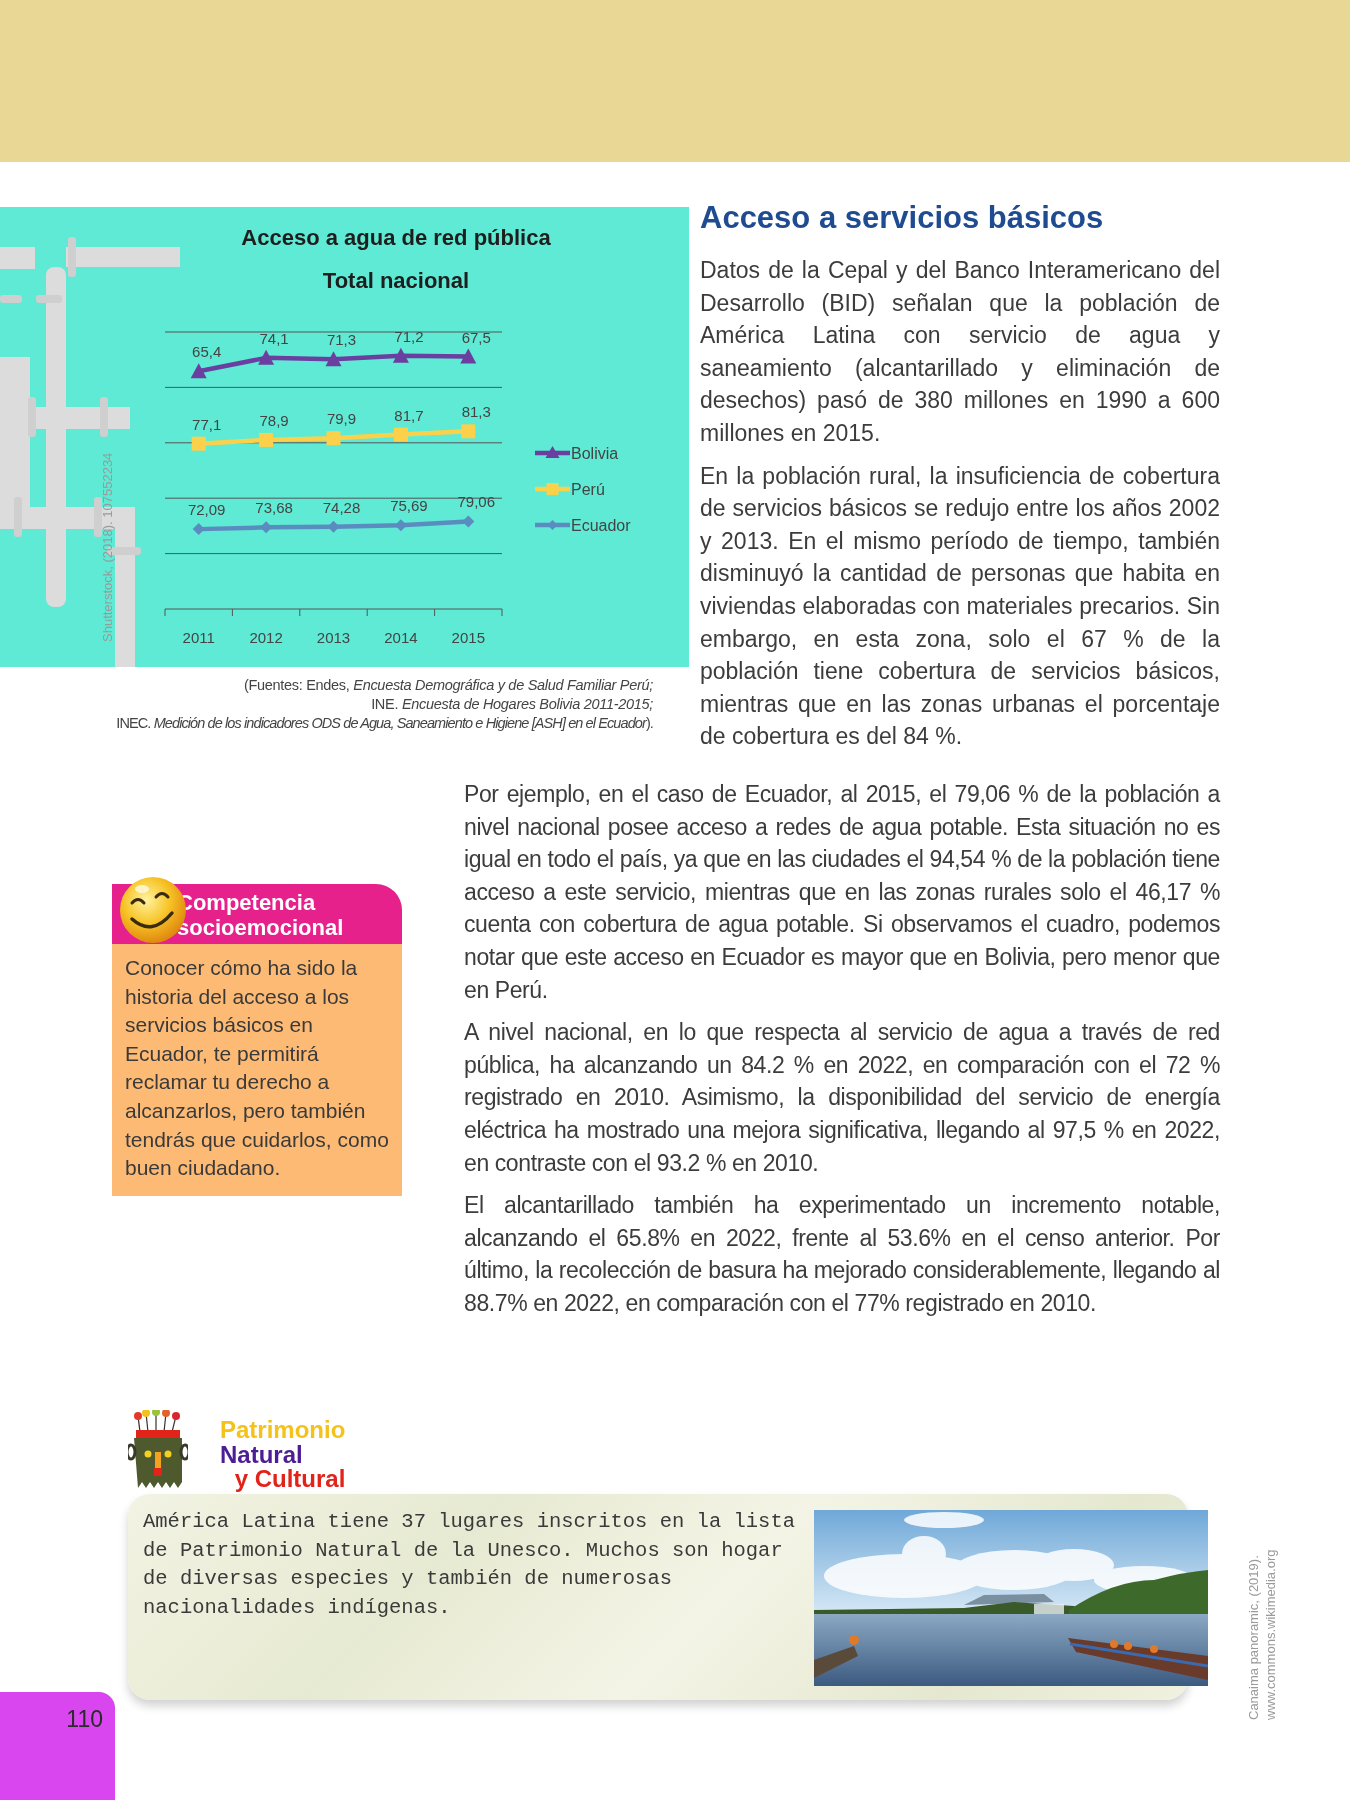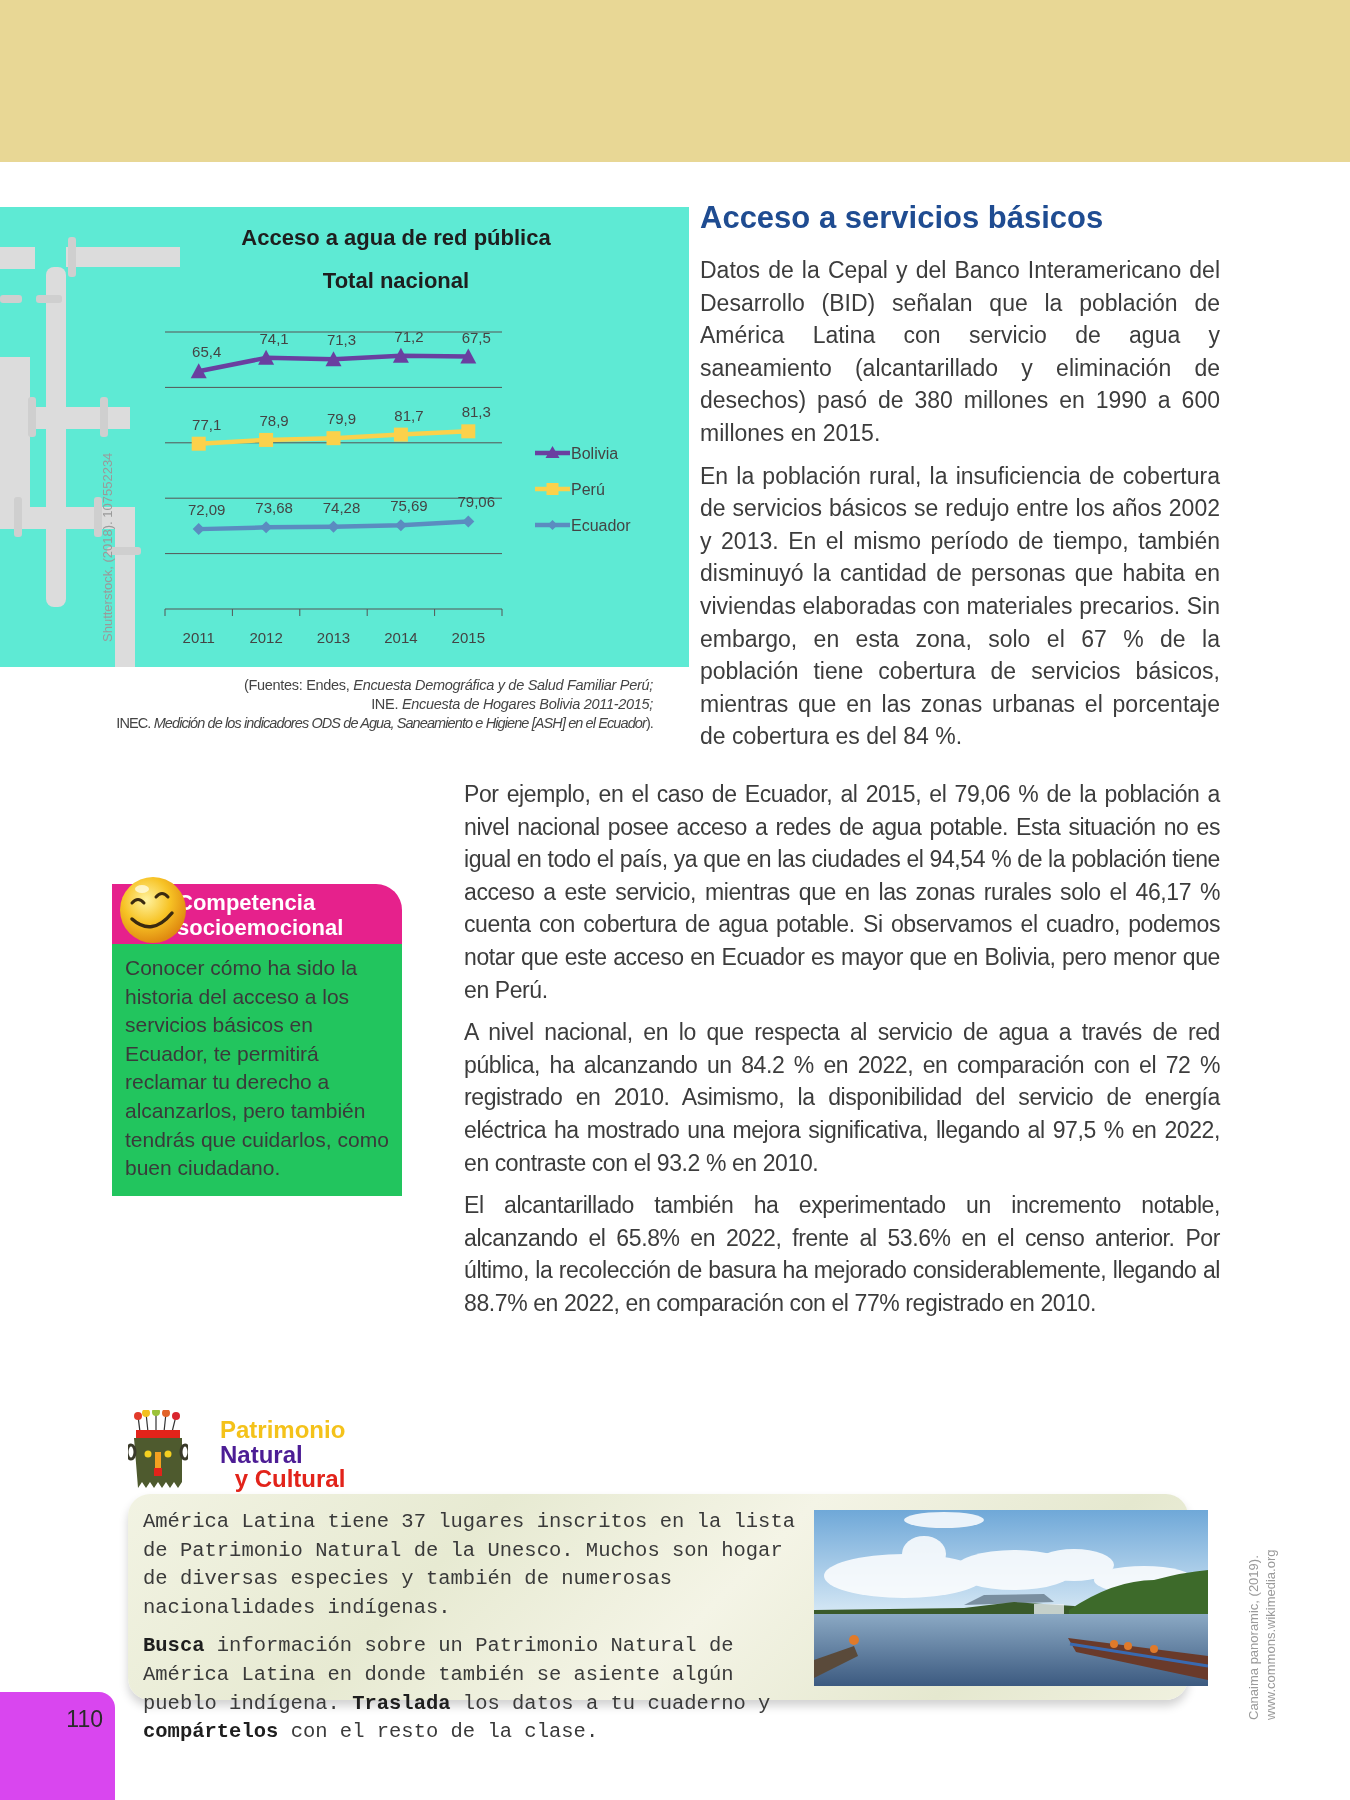--- a/index.html
+++ b/index.html
@@ -31,21 +31,21 @@
   .col-right p { margin:0 0 10px 0; }
   .col-wide { left:464px; top:778px; width:756px; }
   .col-wide p { margin:0 0 10px 0; letter-spacing:-0.4px; }
 
   
   .socio { left:112px; top:884px; width:290px; height:310px; }
   .socio-head { position:absolute; left:0; top:0; width:290px; height:60px; background:#e6218c;
                 border-top-right-radius:26px; }
   .socio-title { position:absolute; left:65px; top:6px; color:#fff; font-family:"Liberation Sans", sans-serif;
                  font-weight:bold; font-size:22px; line-height:25px; }
-  .socio-body { position:absolute; left:0; top:60px; width:290px; height:252px; background:#22c55e; }
+  .socio-body { position:absolute; left:0; top:60px; width:290px; height:252px; background:#fdba74; }
   .socio-text { position:absolute; left:13px; top:10px; width:270px; font-family:"Liberation Sans", sans-serif;
                 font-size:21px; line-height:28.6px; color:#3a3a3a; }
   .smiley { left:118px; top:875px; width:70px; height:70px; }
 
   
   .mask { left:128px; top:1410px; width:60px; height:90px; }
   .patri-title { left:220px; top:1418px; font-family:"Liberation Sans", sans-serif; font-weight:bold;
                  font-size:24px; line-height:24.5px; }
   .pt-yellow { color:#f4c21a; } .pt-blue { color:#4c1d95; } .pt-red { color:#e2231a;text-align:right; }
   .patri-card { left:128px; top:1494px; width:1060px; height:206px; border-radius:22px;
@@ -231,21 +231,20 @@
   <rect x="27" y="42" width="6" height="18" fill="#f4a020"></rect>
   <rect x="26" y="58" width="8" height="8" fill="#e2231a"></rect>
 </svg>
 <div class="abs patri-title">
   <div class="pt-yellow">Patrimonio</div>
   <div class="pt-blue">Natural</div>
   <div class="pt-red">y Cultural</div>
 </div>
 <div class="abs patri-text">
   <p>América Latina tiene 37 lugares inscritos en la lista de Patrimonio Natural de la Unesco. Muchos son hogar de diversas especies y también de numerosas nacionalidades indígenas.</p>
-  <p><b>Busca</b><span> información sobre un Patrimonio Natural de América Latina en donde también se asiente algún pueblo indígena. </span><b>Traslada</b><span> los datos a tu cuaderno y </span><b>compártelos</b><span> con el resto de la clase.</span></p>
 </div>
 <svg class="abs photo" viewBox="0 0 394 176" preserveAspectRatio="none">
   <defs>
     <linearGradient id="sky" x1="0" y1="0" x2="0" y2="1">
       <stop offset="0%" stop-color="#6fa8d8"></stop>
         <stop offset="100%" stop-color="#d6e8f5"></stop>
     </linearGradient>
     <linearGradient id="water" x1="0" y1="0" x2="0" y2="1">
       <stop offset="0%" stop-color="#8ba9c4"></stop>
         <stop offset="100%" stop-color="#3c5a80"></stop>

